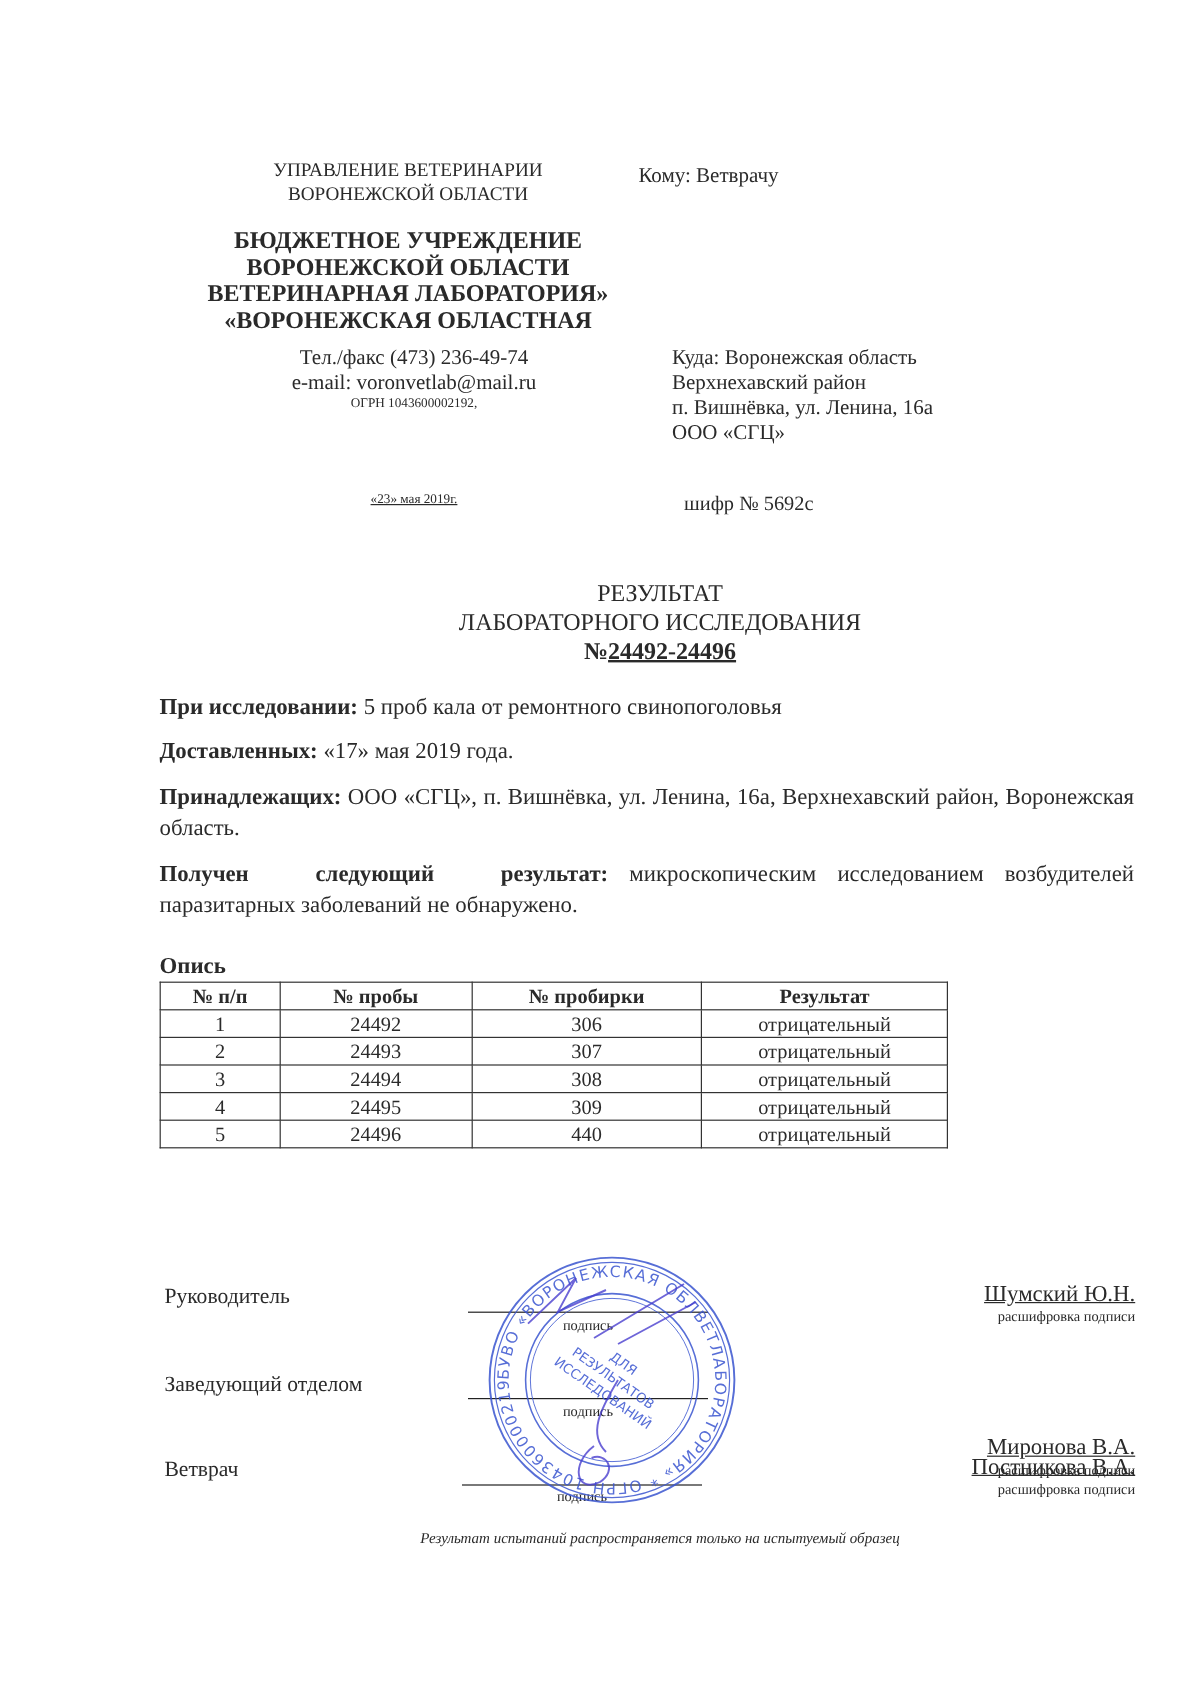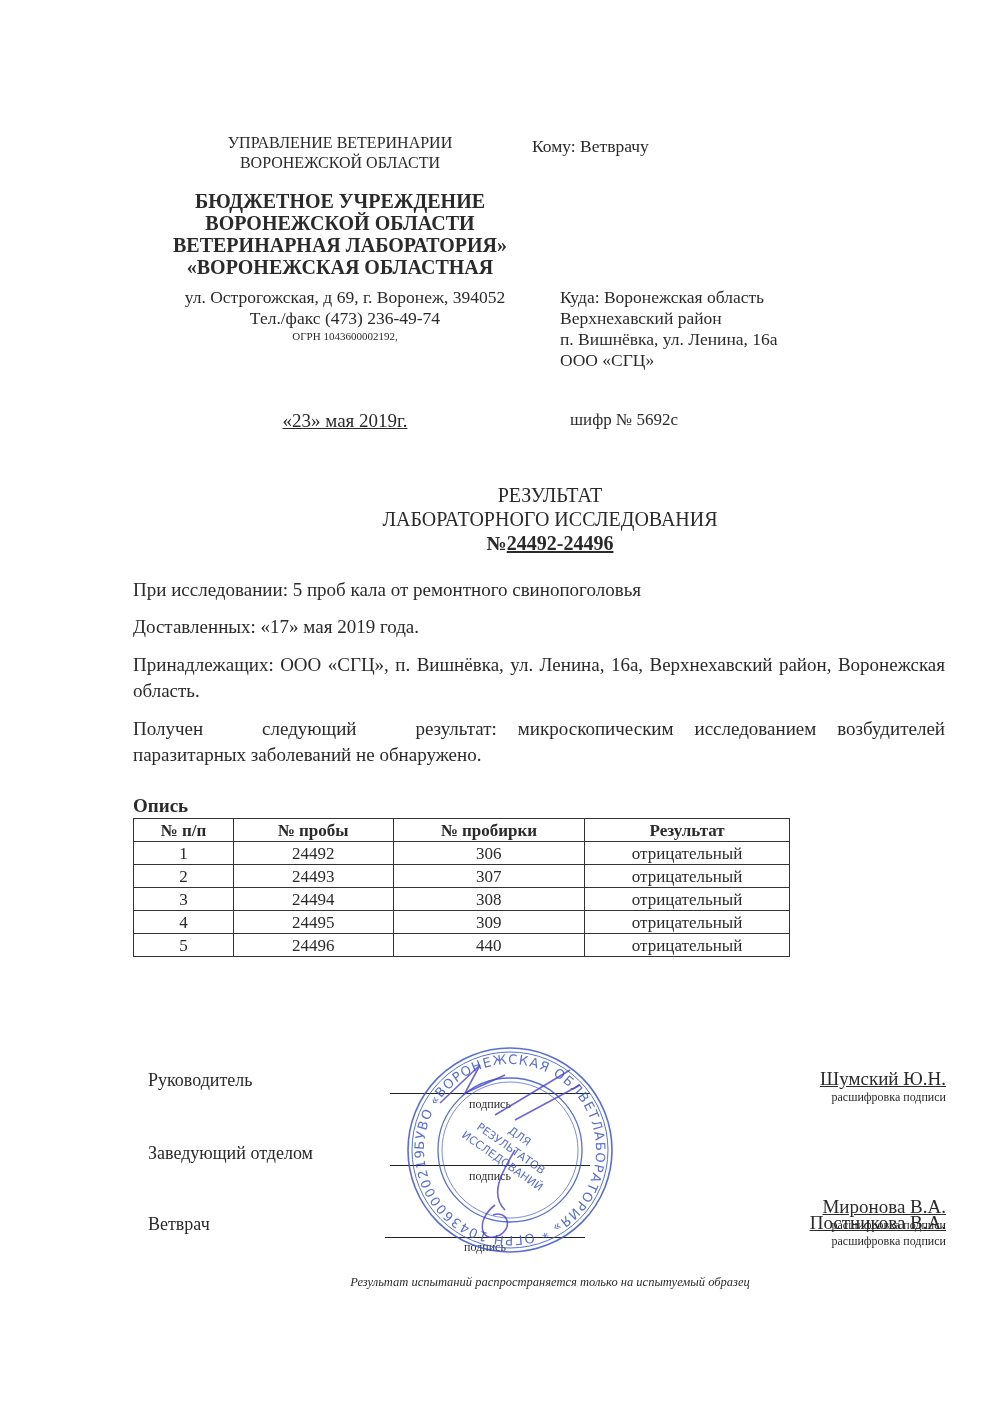--- a/index.html
+++ b/index.html
@@ -6,35 +6,35 @@
   body {
     width:991px; height:1403px; background:#ffffff; position:relative; overflow:hidden;
     font-family:"Liberation Serif", serif; color:#2a2a2a;
   }
   .abs { position:absolute; }
   .center { text-align:center; }
   .hdr-dept { left:150px; top:133px; width:380px; font-size:16px; line-height:20px; }
   .hdr-org { left:150px; top:190px; width:380px; font-size:20px; line-height:22px; font-weight:bold; }
   .hdr-addr { left:130px; top:287px; width:430px; font-size:17.5px; line-height:21px; }
   .hdr-small { font-size:11px; line-height:14px; }
-  .date { left:130px; top:410px; width:430px; font-size:19px; }
+  .date { left:130px; top:410px; width:430px; font-size:11px; }
   .date span { text-decoration:underline; }
   .to { left:532px; top:136px; font-size:17.5px; }
   .where { left:560px; top:287px; font-size:17.5px; line-height:21px; }
   .code { left:570px; top:410px; font-size:17px; }
   .title { left:130px; top:483px; width:840px; font-size:20px; line-height:24px; }
   .title .num { font-weight:bold; text-decoration:underline; text-decoration-thickness:2px; }
   .para { left:133px; width:812px; font-size:19px; line-height:26px; }
-  .para b { font-weight:normal; }
+  .para b { font-weight:bold; }
   .justify { text-align:justify; text-align-last:left; }
   .opis { left:133px; top:795px; font-size:19px; font-weight:bold; }
   table.inv { position:absolute; left:133px; top:818px; width:657px; border-collapse:collapse; font-size:17px; }
   table.inv th, table.inv td { border:1.3px solid #333; text-align:center; padding:0; height:22px; line-height:21px; }
   table.inv th { font-weight:bold; }
-  .sig-role { left:137px; font-size:18px;margin-left:11px; }
+  .sig-role { left:137px; font-size:18px; }
   .sig-line { left:390px; width:200px; border-top:1.3px solid #222; }
   .sig-cap { width:200px; text-align:center; font-size:12px; }
   .sig-name { right:45px; font-size:19px; text-decoration:underline; text-align:right; }
   .sig-dec { font-size:12px; text-align:right; }
   .footer { left:130px; top:1275px; width:840px; text-align:center; font-size:12.5px;font-style:italic; }
   .stamp { left:405px; top:1045px; width:210px; height:210px; pointer-events:none; }
 </style>
 </head>
 <body>
 
@@ -42,22 +42,22 @@
   <div>УПРАВЛЕНИЕ ВЕТЕРИНАРИИ</div>
   <div>ВОРОНЕЖСКОЙ ОБЛАСТИ</div>
 </div>
 <div class="abs hdr-org center">
   <div>БЮДЖЕТНОЕ УЧРЕЖДЕНИЕ</div>
   <div>ВОРОНЕЖСКОЙ ОБЛАСТИ</div>
   <div>ВЕТЕРИНАРНАЯ ЛАБОРАТОРИЯ»</div>
   <div>«ВОРОНЕЖСКАЯ ОБЛАСТНАЯ</div>
 </div>
 <div class="abs hdr-addr center">
-  <div>ул. Острогожская, д 69, г. Воронеж, 394052</div>
   <div>Тел./факс  (473) 236-49-74</div>
+  <div>e-mail: voronvetlab@mail.ru</div>
   <div class="hdr-small">ОГРН 1043600002192,</div>
 </div>
 <div class="abs date center">
   <span>«23» мая 2019г.</span>
 </div>
 
 <div class="abs to">Кому: Ветврачу</div>
 <div class="abs where">
   <div>Куда: Воронежская область</div>
   <div>Верхнехавский район</div>

